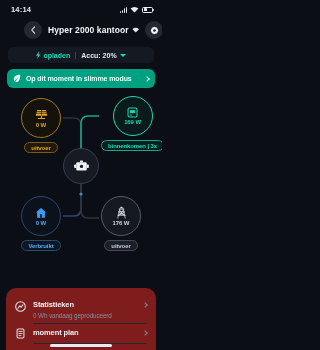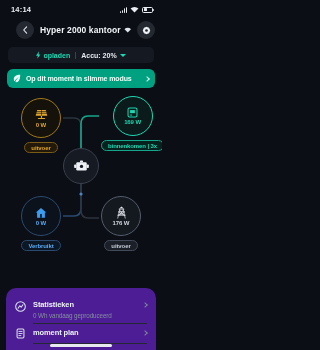--- a/index.html
+++ b/index.html
@@ -22,21 +22,21 @@
   .sig i{ width:1.2px; background:#e9edf2; display:block; border-radius:.4px; }
   .sig i:nth-child(1){ height:2px; } .sig i:nth-child(2){ height:3px; }
   .sig i:nth-child(3){ height:4.5px; } .sig i:nth-child(4){ height:6px; }
   .batt{ width:11px; height:6px; border:.9px solid #e9edf2; border-radius:1.6px;
          position:relative; padding:.8px; }
   .batt::after{ content:""; position:absolute; right:-2.2px; top:1.6px; width:1.2px;
          height:2.4px; background:#e9edf2; border-radius:0 1px 1px 0; }
   .batt span{ display:block; height:100%; width:42%; background:#e9edf2; border-radius:.6px; }
 
   
-  .titlebar{ height:24px; display:flex; align-items:center; padding:0 16px; gap:6px; }
+  .titlebar{ height:24px; display:flex; align-items:center; padding:0 24px; gap:6px; }
   .circ-btn{
     width:18px; height:18px; border-radius:50%; background:#242830;
     display:flex; align-items:center; justify-content:center; flex:0 0 auto;
   }
   .title-wrap{ flex:1; display:flex; align-items:center; justify-content:center; gap:3px; }
   .title{ font-size:8.5px; color:#f2f5f8; font-weight:700; letter-spacing:.1px; white-space:nowrap; }
 
   
   .statusrow{
     margin:5px 8px 0; height:16px; background:#151a22; border-radius:5px;
@@ -82,21 +82,21 @@
     font-size:6px; font-weight:700; white-space:nowrap; letter-spacing:-.1px;
   }
   .pill.amber{ background:#23190a; border:.9px solid #7a5c14; color:#e0a72a; }
   .pill.teal { background:#07211f; border:.9px solid #14a78b; color:#1ad9b4; }
   .pill.blue { background:#0b1724; border:.9px solid #2a4a70; color:#5aa9f0; }
   .pill.gray { background:#1b1f27; border:.9px solid #444b58; color:#c3cad4; }
 
   
   .card{
     position:absolute; left:6px; right:6px; bottom:0; top:288px;
-    background:#4c1d95; border-radius:10px 10px 0 0; padding:8px 9px 4px;
+    background:#7f1d1d; border-radius:10px 10px 0 0; padding:8px 9px 4px;
   }
   .row{ display:flex; align-items:flex-start; gap:7px; padding:4px 0; }
   .row .ic{ width:11px; height:11px; flex:0 0 auto; margin-top:.5px; }
   .row .txt{ flex:1; min-width:0; }
   .row .lbl{ font-size:7.5px; color:#eef2f7; font-weight:700; letter-spacing:-.1px; }
   .row .sub{ font-size:6.3px; color:#8790a0; margin-top:2.5px; letter-spacing:-.1px; }
   .row .arr{ width:4px; height:4px; border-right:1.1px solid #7d8695; border-top:1.1px solid #7d8695;
              transform:rotate(45deg); margin-top:3px; flex:0 0 auto; }
   .sep{ height:1px; background:#232833; margin-left:18px; }
 

